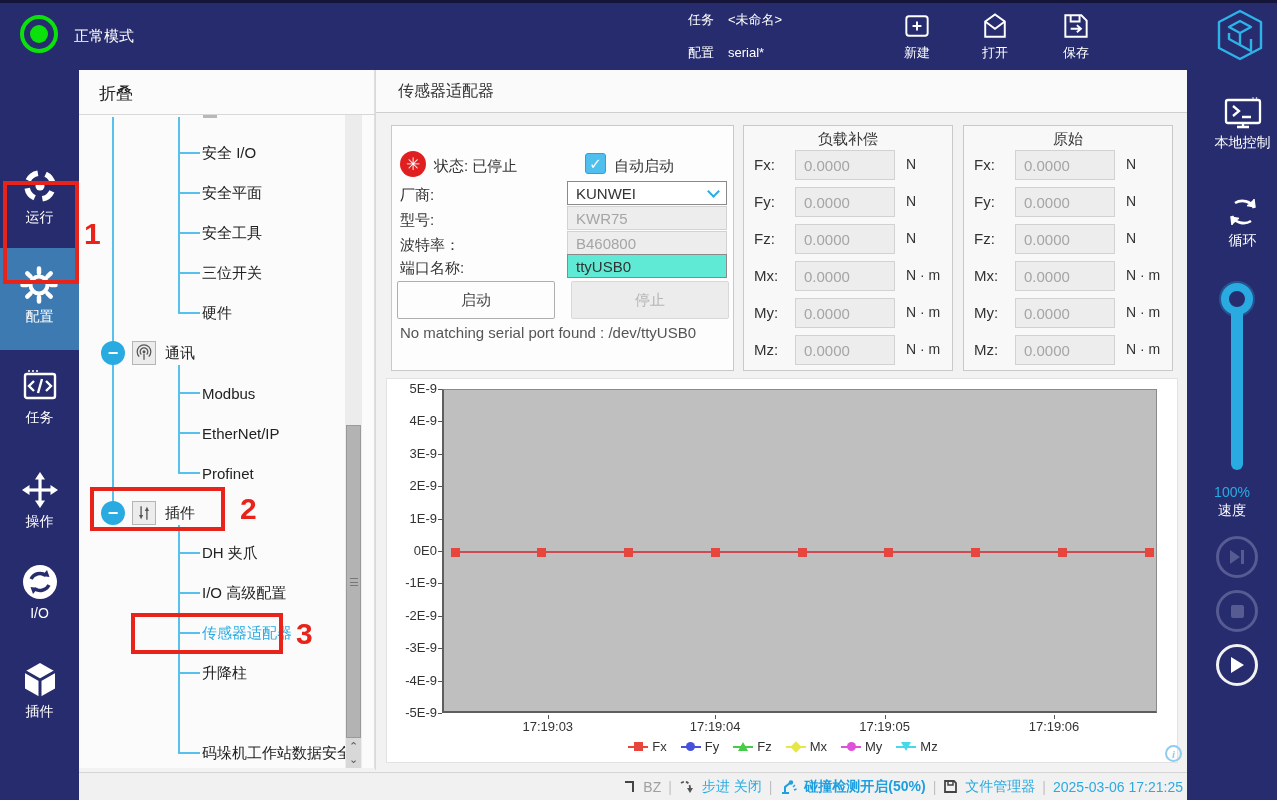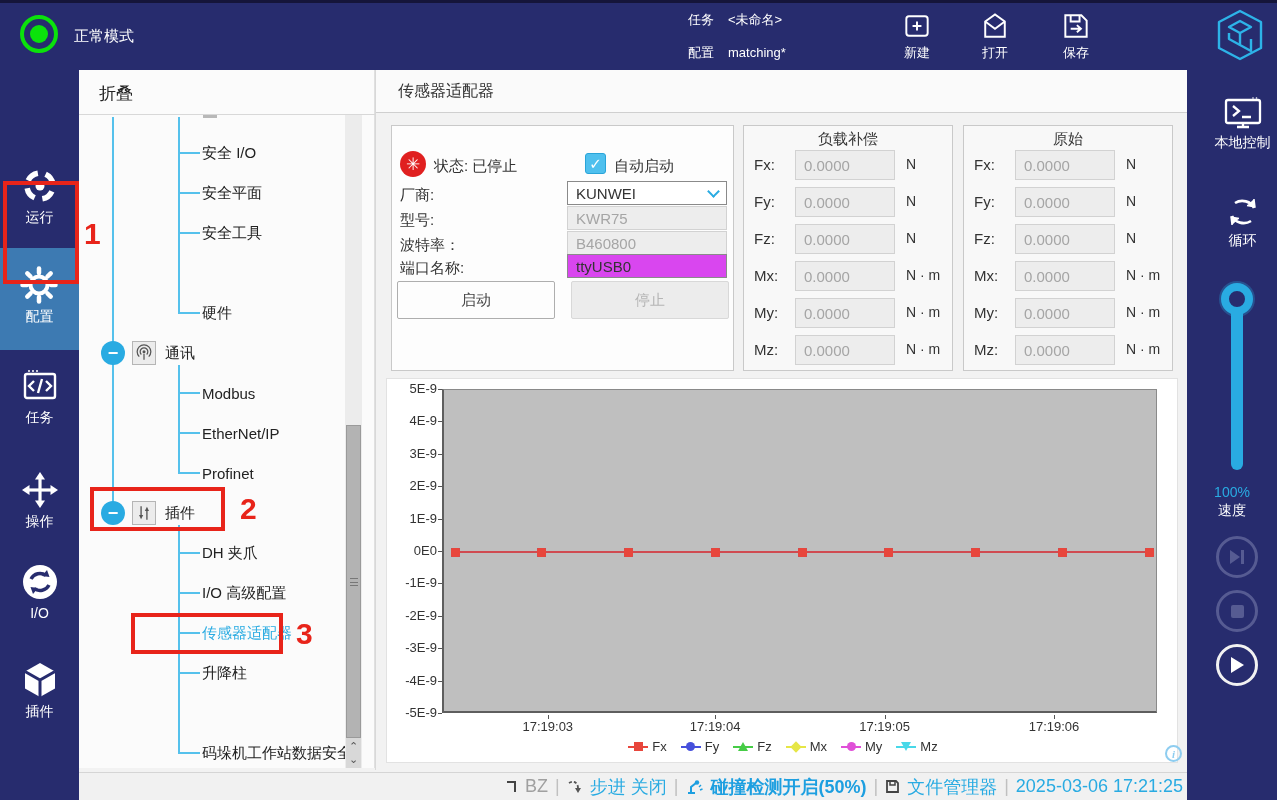--- a/index.html
+++ b/index.html
@@ -64,21 +64,21 @@
   .starburst{position:absolute;left:8px;top:25px;width:26px;height:26px;border-radius:50%;background:#e02020;
     color:#fff;display:flex;align-items:center;justify-content:center;font-size:17px;}
   .status-text{position:absolute;left:42px;top:31px;font-size:15px;color:#333;}
   .autostart-check{position:absolute;left:193px;top:27px;width:21px;height:21px;background:#4fc0ee;border:1px solid #2aa4d8;
     border-radius:3px;color:#fff;font-size:15px;display:flex;align-items:center;justify-content:center;}
   .autostart-label{position:absolute;left:222px;top:31px;font-size:15px;color:#333;}
   .field-label{position:absolute;left:8px;font-size:15px;color:#333;}
   .ctrl{position:absolute;left:175px;width:160px;height:24px;font-size:15px;display:flex;align-items:center;padding:0 8px;}
   .ctrl.select{background:#fff;border:1px solid #8a8a8a;color:#333;justify-content:space-between;}
   .ctrl.disabled{background:#ededed;border:1px solid #d2d2d2;color:#a5a5a5;}
-  .ctrl.enabled{background:#d946ef;border:1px solid #8a8a8a;color:#333;}
+  .ctrl.enabled{background:#5eead4;border:1px solid #8a8a8a;color:#333;}
   .chev-down{width:9px;height:9px;border-right:2px solid #29abe2;border-bottom:2px solid #29abe2;transform:rotate(45deg);margin-top:-4px;}
   .btn{position:absolute;top:155px;width:158px;height:38px;font-size:15px;display:flex;align-items:center;justify-content:center;border-radius:2px;}
   .btn.primary{left:5px;background:#fdfdfd;border:1px solid #aeaeae;color:#444;}
   .btn.disabled{left:179px;background:#ececec;border:1px solid #d8d8d8;color:#b5b5b5;}
   .panel-msg{position:absolute;left:8px;top:198px;font-size:15px;color:#555;}
 
   .force-panel{position:absolute;top:55px;width:210px;height:246px;background:#f8f8f8;border:1px solid #c9c9c9;}
   .force-panel.comp{left:367px;}
   .force-panel.raw{left:587px;}
   .force-title{position:absolute;left:0;top:4px;width:100%;text-align:center;font-size:15px;color:#333;}
@@ -118,21 +118,21 @@
   .speed-handle{position:absolute;left:34px;top:213px;width:32px;height:32px;border-radius:50%;border:8px solid #29abe2;background:#272c6e;box-shadow:0 0 0 2px rgba(41,171,226,.3);}
   .speed-track{position:absolute;left:44px;top:243px;width:12px;height:157px;background:#29abe2;border-radius:0 0 6px 6px;}
   .speed-pct{position:absolute;left:0;top:414px;width:90px;text-align:center;color:#29abe2;font-size:14px;}
   .speed-word{position:absolute;left:0;top:432px;width:90px;text-align:center;color:#fff;font-size:14px;}
   .pb-btn{position:absolute;left:29px;width:42px;height:42px;border-radius:50%;display:flex;align-items:center;justify-content:center;}
   .pb-btn.dim{border:3px solid #565b92;}
   .pb-btn.lit{border:3px solid #f2f2f2;}
 
   
   .statusbar{position:absolute;left:79px;top:772px;width:1108px;height:28px;background:#f1f1f1;border-top:1px solid #d5d5d5;
-    display:flex;align-items:center;justify-content:flex-end;padding-right:4px;gap:7px;font-size:18px;}
+    display:flex;align-items:center;justify-content:flex-end;padding-right:4px;gap:7px;font-size:14px;}
   .sb-sep{color:#c0c0c0;}
   .sb-gray{color:#a0a0a0;}
   .sb-blue{color:#29abe2;}
   .sb-blue.bold{color:#1d9fe0;font-weight:bold;}
   .statusbar svg{display:block;}
 </style>
 </head>
 <body>
 
 <div id="screen">
@@ -140,21 +140,21 @@
   <div class="topbar">
     <div class="status-dot">
         <i></i>
       </div>
     <div class="mode-label">正常模式</div>
 
     <div class="task-line" style="left:688px;top:11px;">
       <span class="lbl">任务</span><span>&lt;未命名&gt;</span>
     </div>
     <div class="task-line" style="left:688px;top:44px;">
-      <span class="lbl">配置</span><span>matching*</span>
+      <span class="lbl">配置</span><span>serial*</span>
     </div>
 
     <div class="top-action" style="left:885px;">
       <svg viewBox="0 0 36 36" fill="none" stroke="#fff" stroke-width="2.2">
         <rect x="6" y="7" width="24" height="22" rx="3"></rect>
           <path d="M18 13v10M13 18h10"></path>
       </svg>
       <div class="alabel">新建</div>
     </div>
     <div class="top-action" style="left:963px;">
@@ -263,20 +263,23 @@
 
     <div class="tree-row child" style="top: 18px;">
           <span class="tree-label">安全 I/O</span>
         </div>
         <div class="tree-row child" style="top: 58px;">
           <span class="tree-label">安全平面</span>
         </div>
         <div class="tree-row child" style="top: 98px;">
           <span class="tree-label">安全工具</span>
         </div>
+        <div class="tree-row child" style="top: 138px;">
+          <span class="tree-label">三位开关</span>
+        </div>
         <div class="tree-row child" style="top: 178px;">
           <span class="tree-label">硬件</span>
         </div>
         <div class="tree-row parent" style="top: 218px;">
           <div class="minus-node">−</div>
           <div class="node-icon-box"><svg viewBox="0 0 24 24" fill="none" stroke="#555" stroke-width="1.5">
               <circle cx="12" cy="10.5" r="1.8" fill="#555" stroke="none"></circle>
               <path d="M8.8 13.8a4.6 4.6 0 1 1 6.4 0"></path>
               <path d="M6.3 16.3a8.2 8.2 0 1 1 11.4 0"></path>
               <path d="M12 13v7"></path>
@@ -366,20 +369,21 @@
           <span>B460800</span>
         </div>
 
       <div class="field-label" style="top:133px;">端口名称:</div>
       <div class="ctrl enabled" style="top:128px;">
           <span>ttyUSB0</span>
         </div>
 
       <div class="btn primary">启动</div>
       <div class="btn disabled">停止</div>
+      <div class="panel-msg">No matching serial port found : /dev/ttyUSB0</div>
     </div>
 
     <div class="force-panel comp">
       <div class="force-title">负载补偿</div>
       <div>
           <div class="force-row" style="top: 24px;">
             <span class="flabel">Fx:</span>
             <div class="fvalue">0.0000</div>
             <span class="funit">N</span>
           </div>

